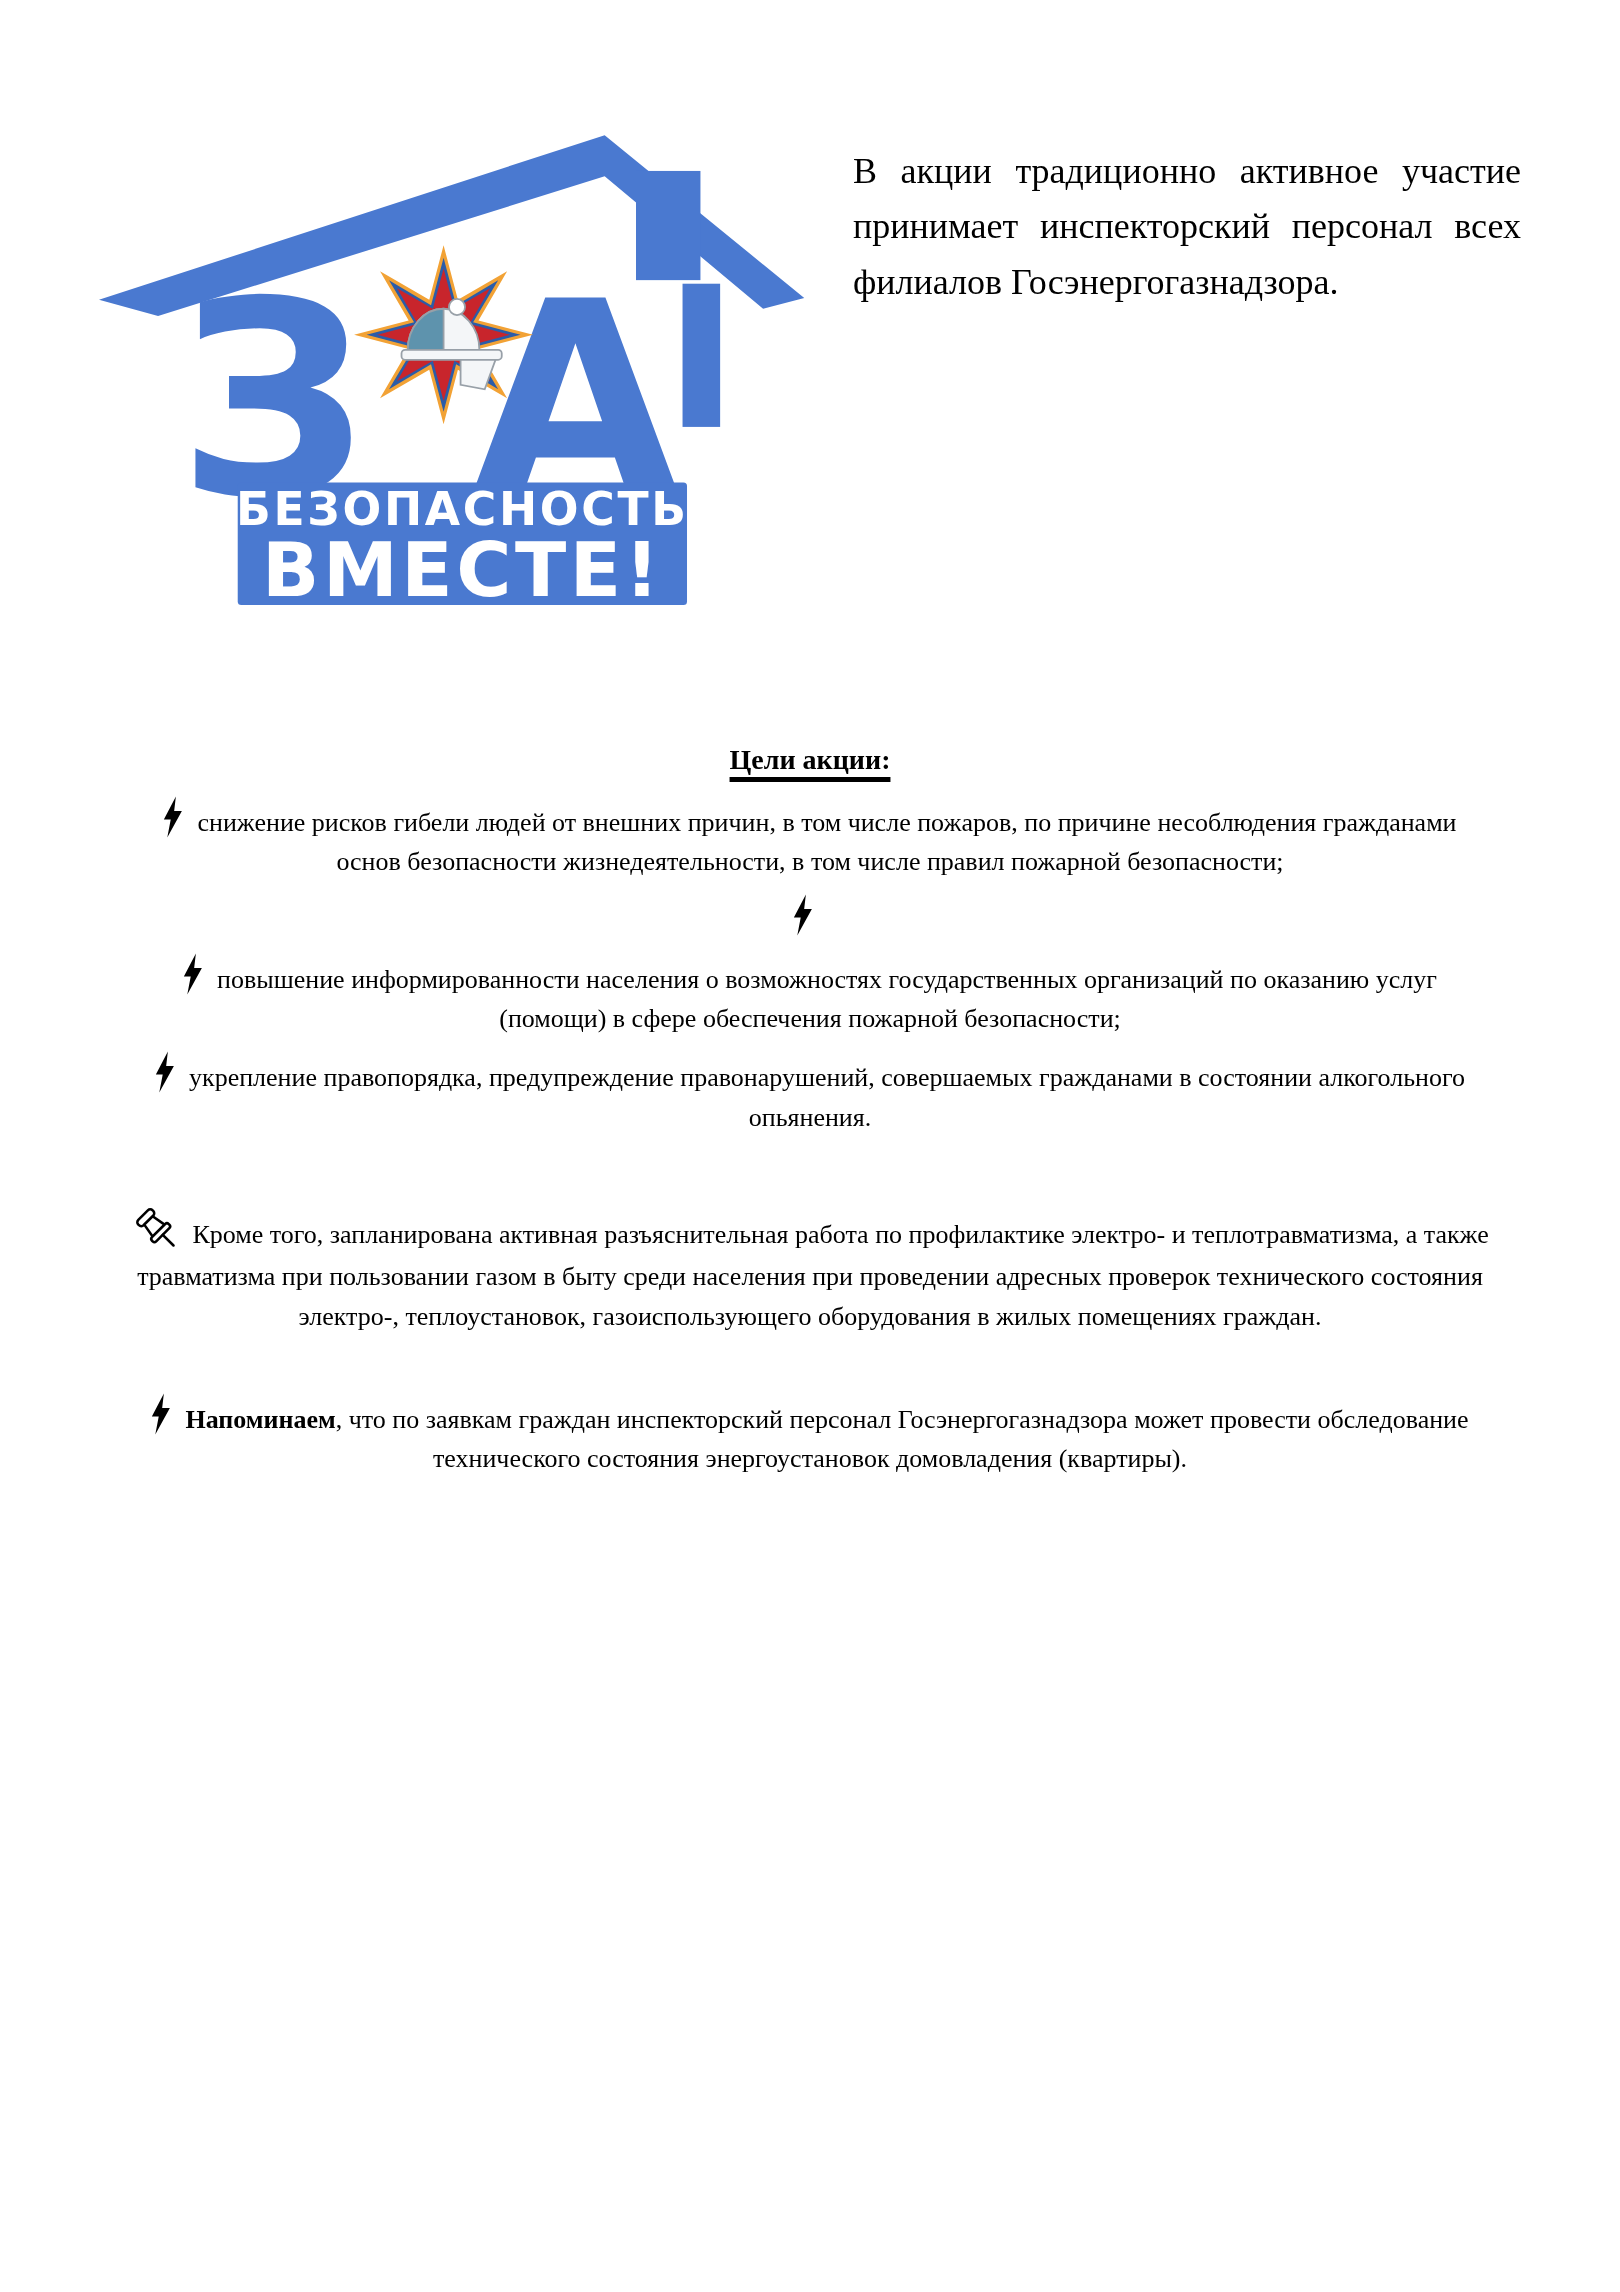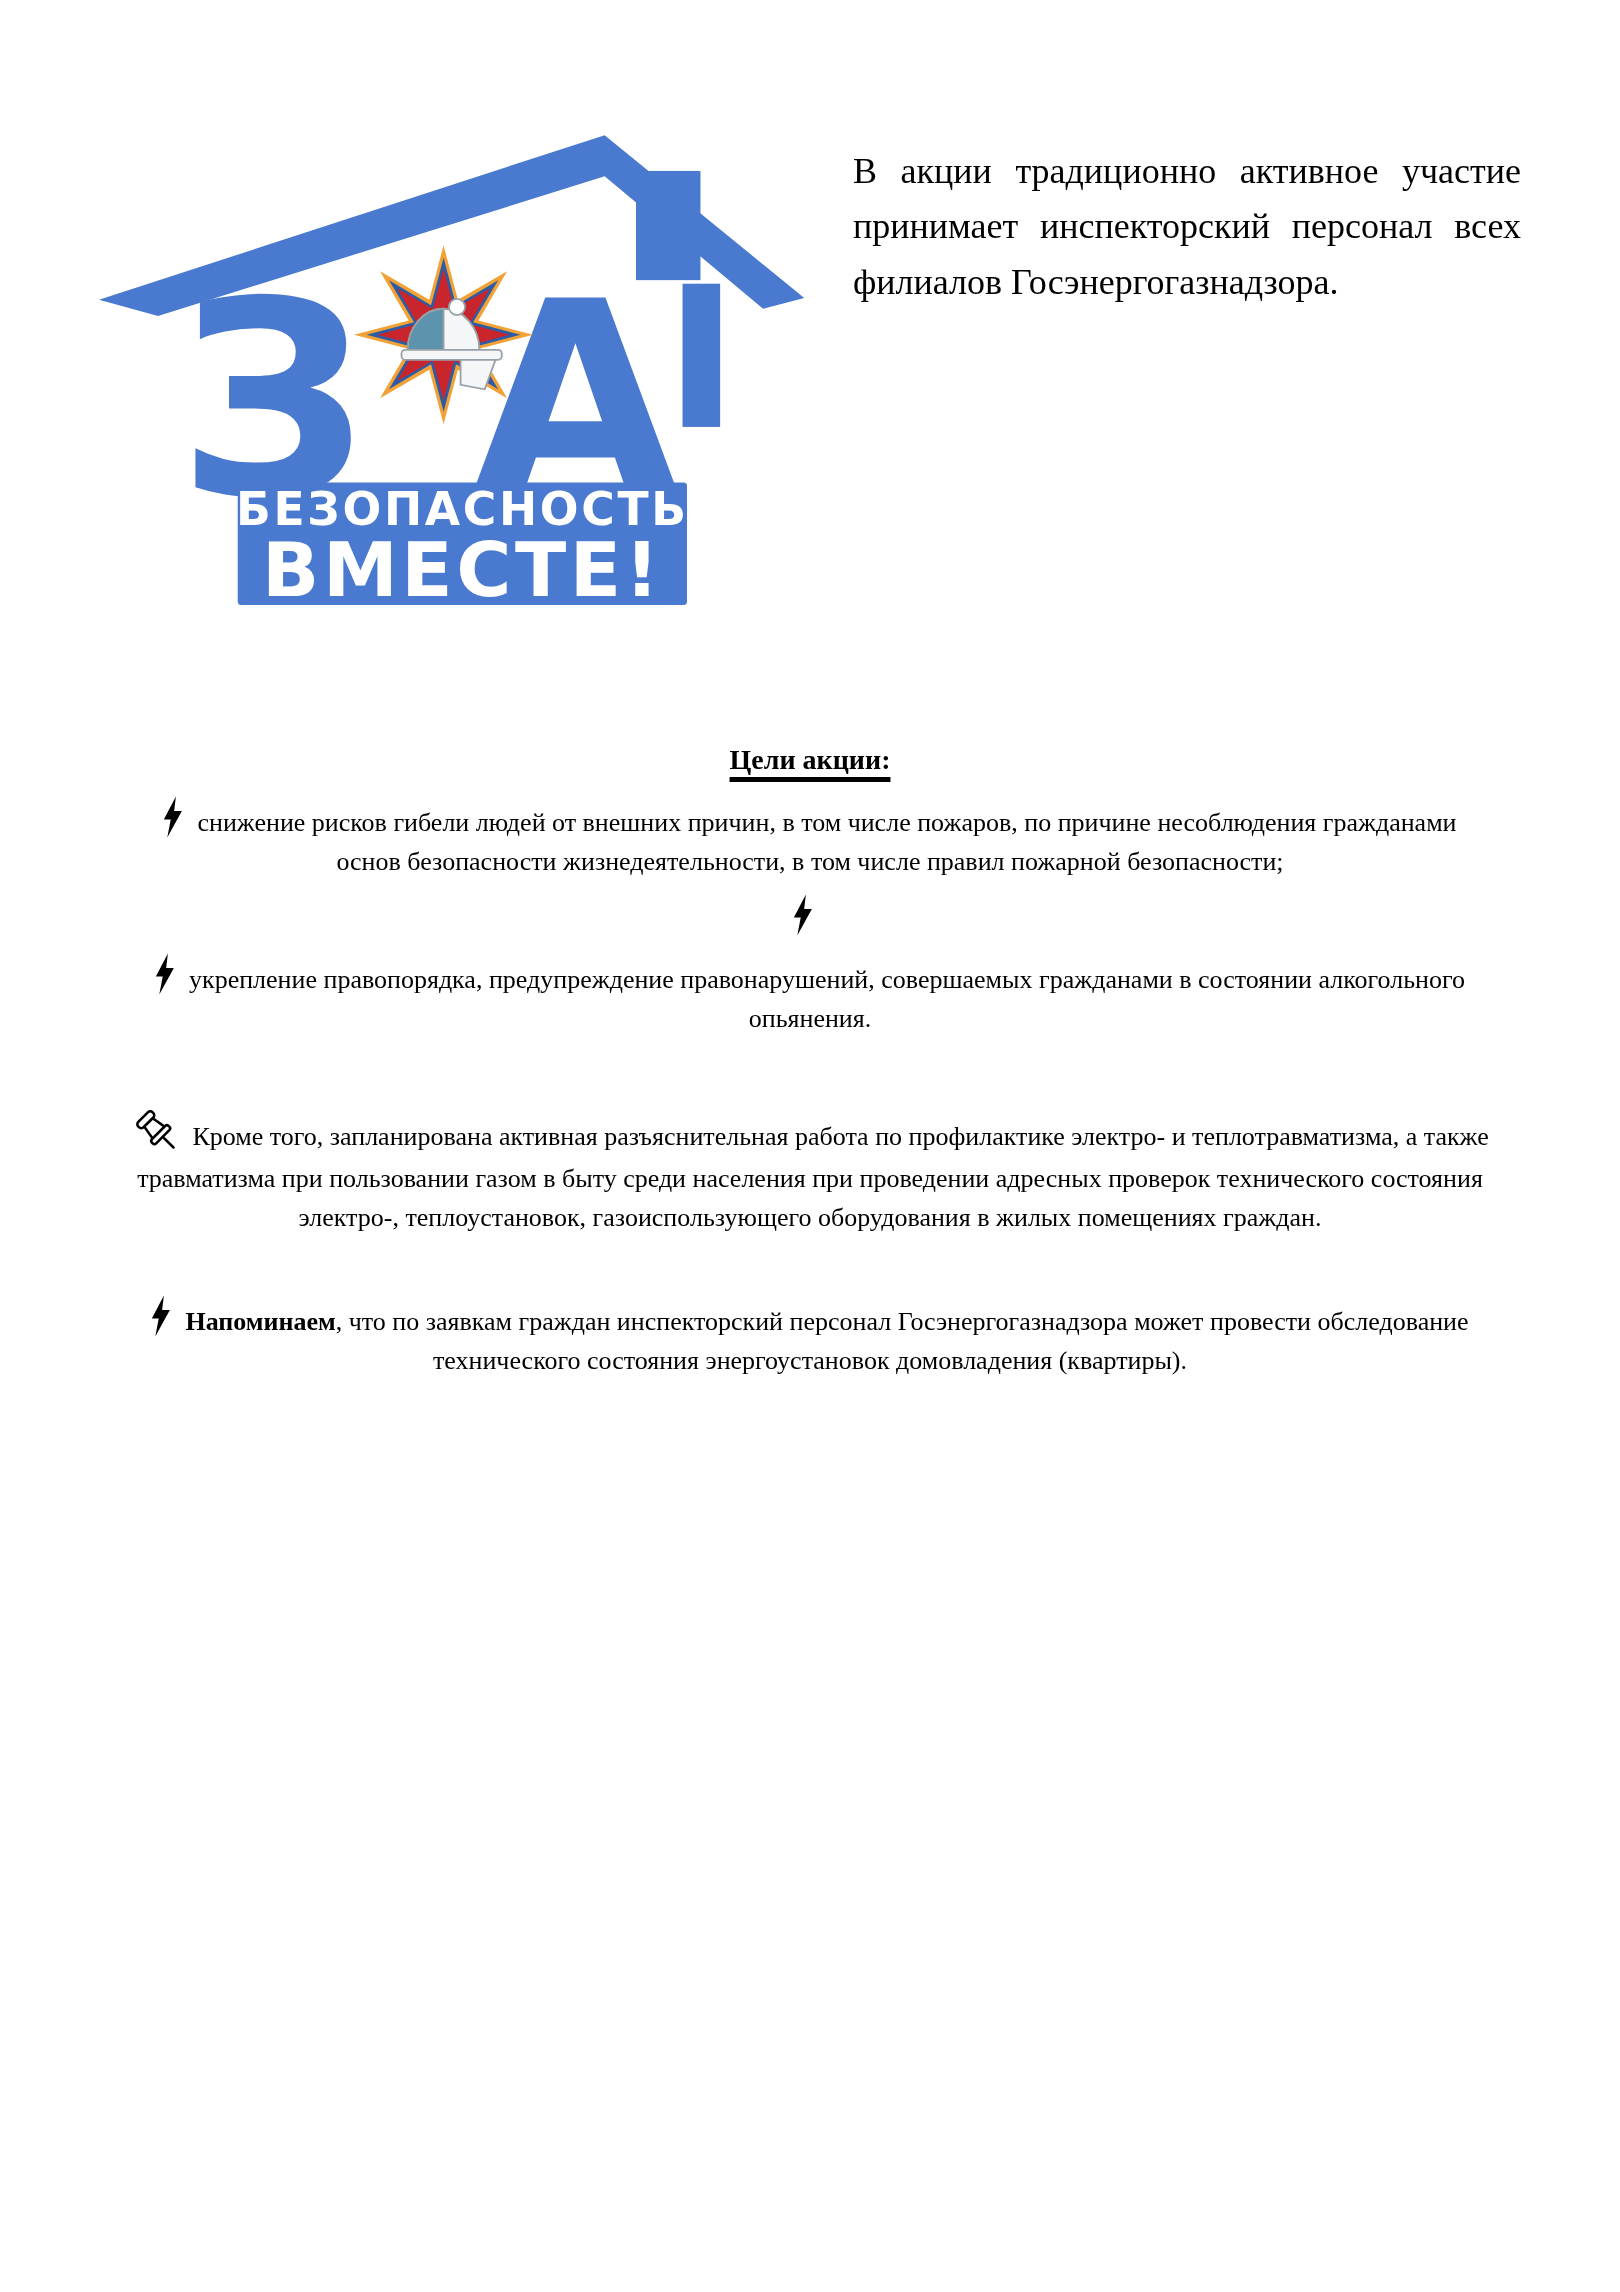--- a/index.html
+++ b/index.html
@@ -93,20 +93,25 @@
         <path d="M15 0 L1 27 L9 27 L5 48 L22 17 L13 17 Z" fill="#000"></path>
       </svg><span>снижение рисков гибели людей от внешних причин, в том числе пожаров, по причине несоблюдения гражданами основ безопасности жизнедеятельности, в том числе правил пожарной безопасности;</span>
     </p>
 
     <p class="goal">
       <svg class="bolt-icon" viewBox="0 0 24 48">
         <path d="M15 0 L1 27 L9 27 L5 48 L22 17 L13 17 Z" fill="#000"></path>
       </svg>
     </p>
 
+    <p class="goal">
+      <svg class="bolt-icon" viewBox="0 0 24 48">
+        <path d="M15 0 L1 27 L9 27 L5 48 L22 17 L13 17 Z" fill="#000"></path>
+      </svg><span>повышение информированности населения о возможностях государственных организаций по оказанию услуг (помощи) в сфере обеспечения пожарной безопасности;</span>
+    </p>
 
     <p class="goal">
       <svg class="bolt-icon" viewBox="0 0 24 48">
         <path d="M15 0 L1 27 L9 27 L5 48 L22 17 L13 17 Z" fill="#000"></path>
       </svg><span>укрепление правопорядка, предупреждение правонарушений, совершаемых гражданами в состоянии алкогольного опьянения.</span>
     </p>
 
     <p class="extra">
       <svg class="pin-icon" viewBox="0 0 64 64">
         <g transform="rotate(-45 32 32)" fill="#ffffff" stroke="#000000" stroke-width="3" stroke-linejoin="round">

